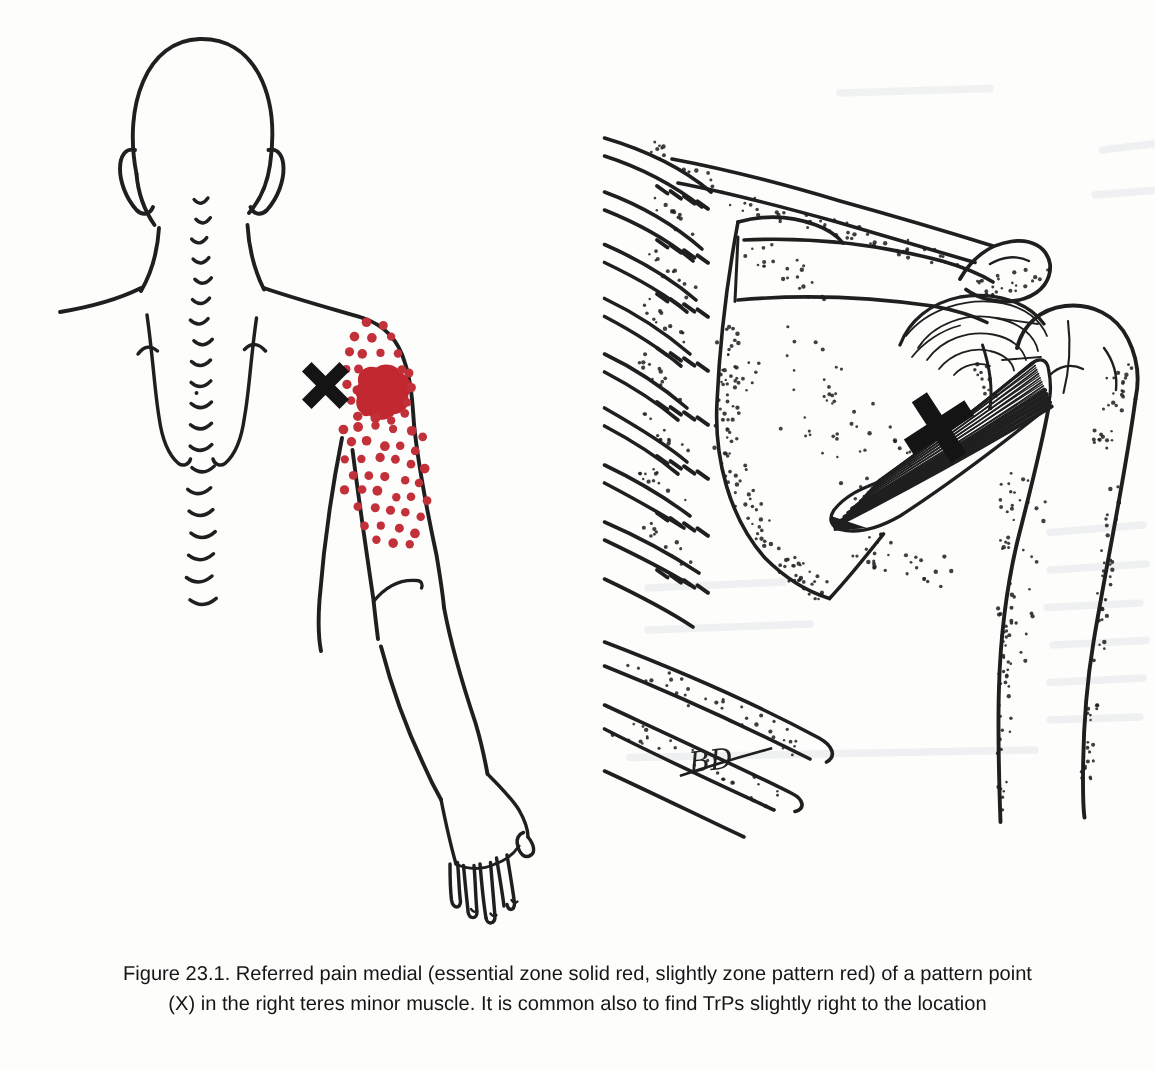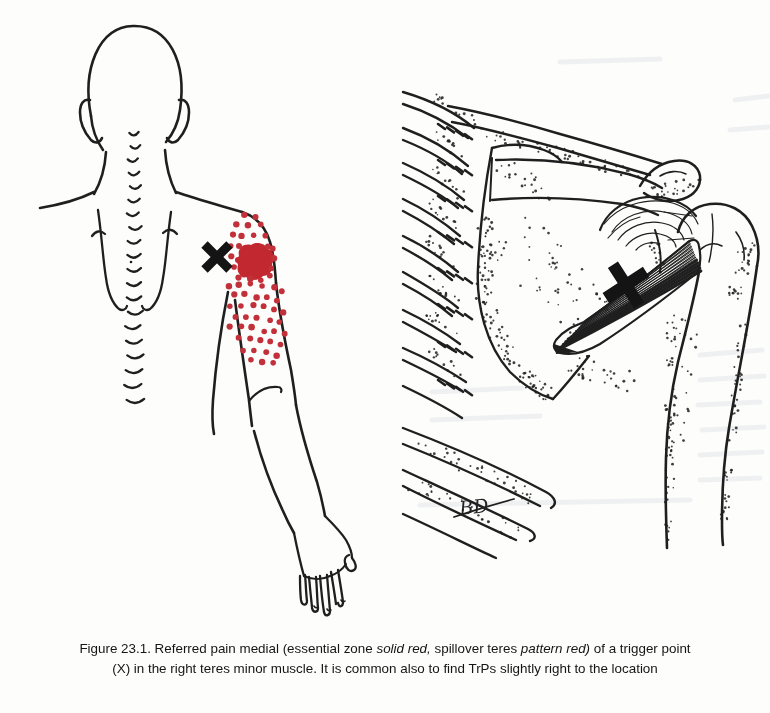--- a/index.html
+++ b/index.html
@@ -2,21 +2,21 @@
 <html><head>
 <meta charset="utf-8">
 <style>
   html,body{margin:0;padding:0;background:#ffffff;}
   #page{position:relative;width:770px;height:713px;background:#fdfdfc;overflow:hidden;
         font-family:"Liberation Sans",sans-serif;}
   #art{position:absolute;left:0;top:0;width:770px;height:713px;}
   #caption{position:absolute;left:0px;top:639px;width:770px;text-align:center;
            font-size:13.4px;line-height:20.4px;color:#151515;}
   #caption .b{font-weight:normal;}
-  #caption .i{font-style:italic;}
+  #caption .i{}
   .cap-line{white-space:nowrap;}
 </style>
 </head>
 <body>
 
 <div id="page">
 
   <svg id="art" viewBox="0 0 770 713" fill="none" stroke-linecap="round" stroke-linejoin="round">
 
     <g stroke="#1f1f1f" stroke-width="2.6">
@@ -964,16 +964,16 @@
         </g>
 
       <g>
         <text id="sig-text" x="460" y="515" font-family="'DejaVu Serif',serif" font-style="italic" font-size="19" fill="#222" stroke="none" transform="rotate(-6 460 515)">BD</text>
         <path stroke-width="1.8" d="M 454 517 C 472 511 492 505 514 499"></path>
       </g>
     </g>
   </svg>
 
   <div id="caption">
-      <div class="cap-line"><span class="b">Figure 23</span><span>.1. Referred pain medial (essential zone </span><span class="i">solid red,</span><span> spillover teres </span><span class="i">pattern red)</span><span> of a trigger point</span></div>
+      <div class="cap-line"><span class="b">Figure 23</span><span>.1. Referred pain medial (essential zone </span><span class="i">solid red,</span><span> slightly zone </span><span class="i">pattern red)</span><span> of a pattern point</span></div>
       <div class="cap-line"><span class="b">(X)</span><span> in the right teres minor muscle. It is common also to find TrPs slightly right to the location</span></div>
     </div>
 </div>
 
 </body></html>

